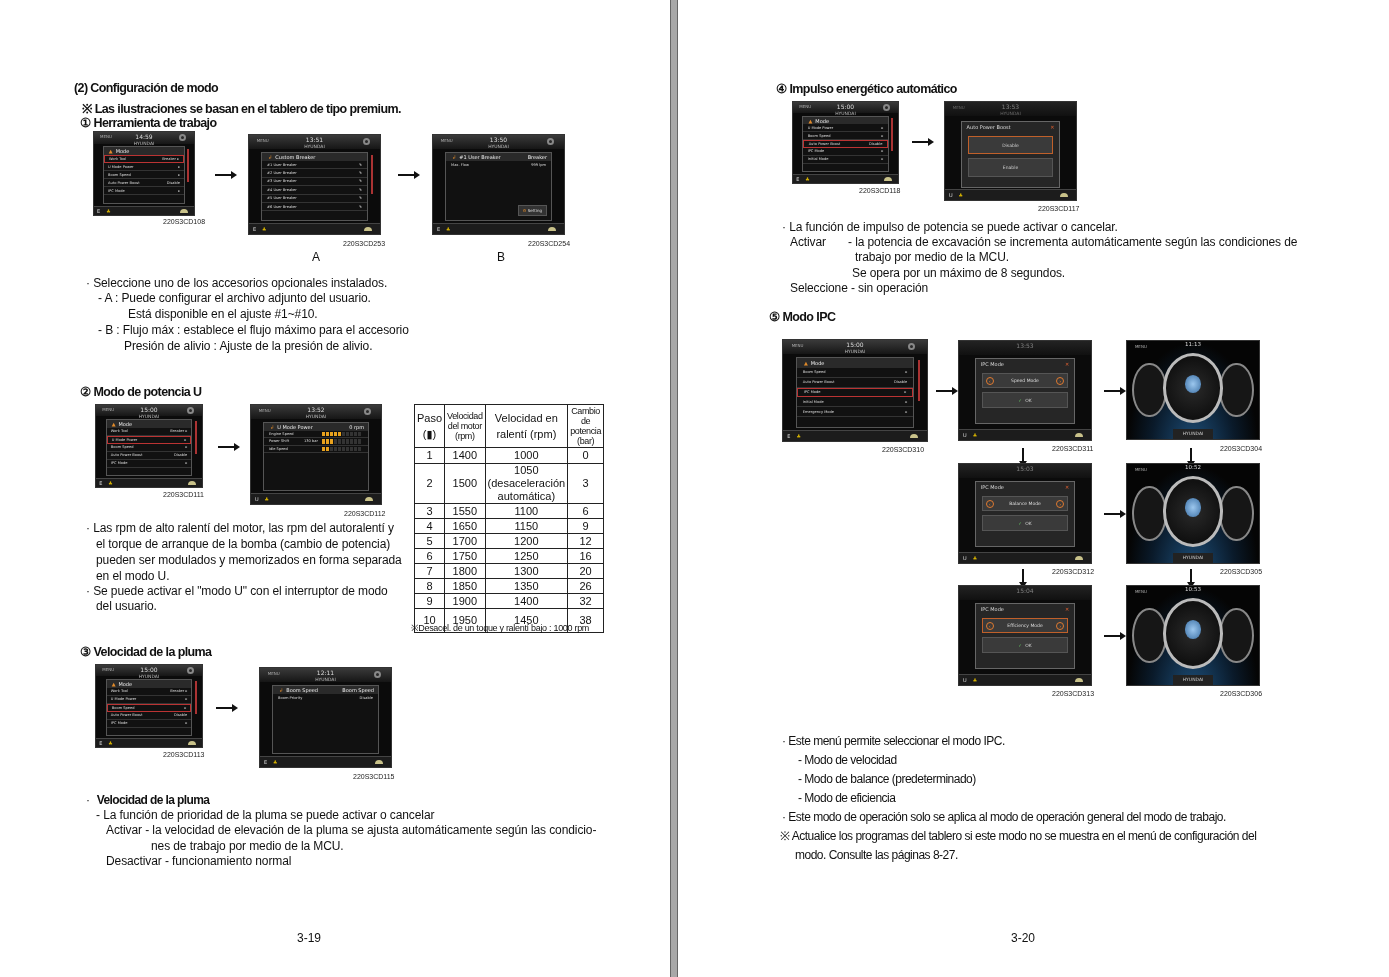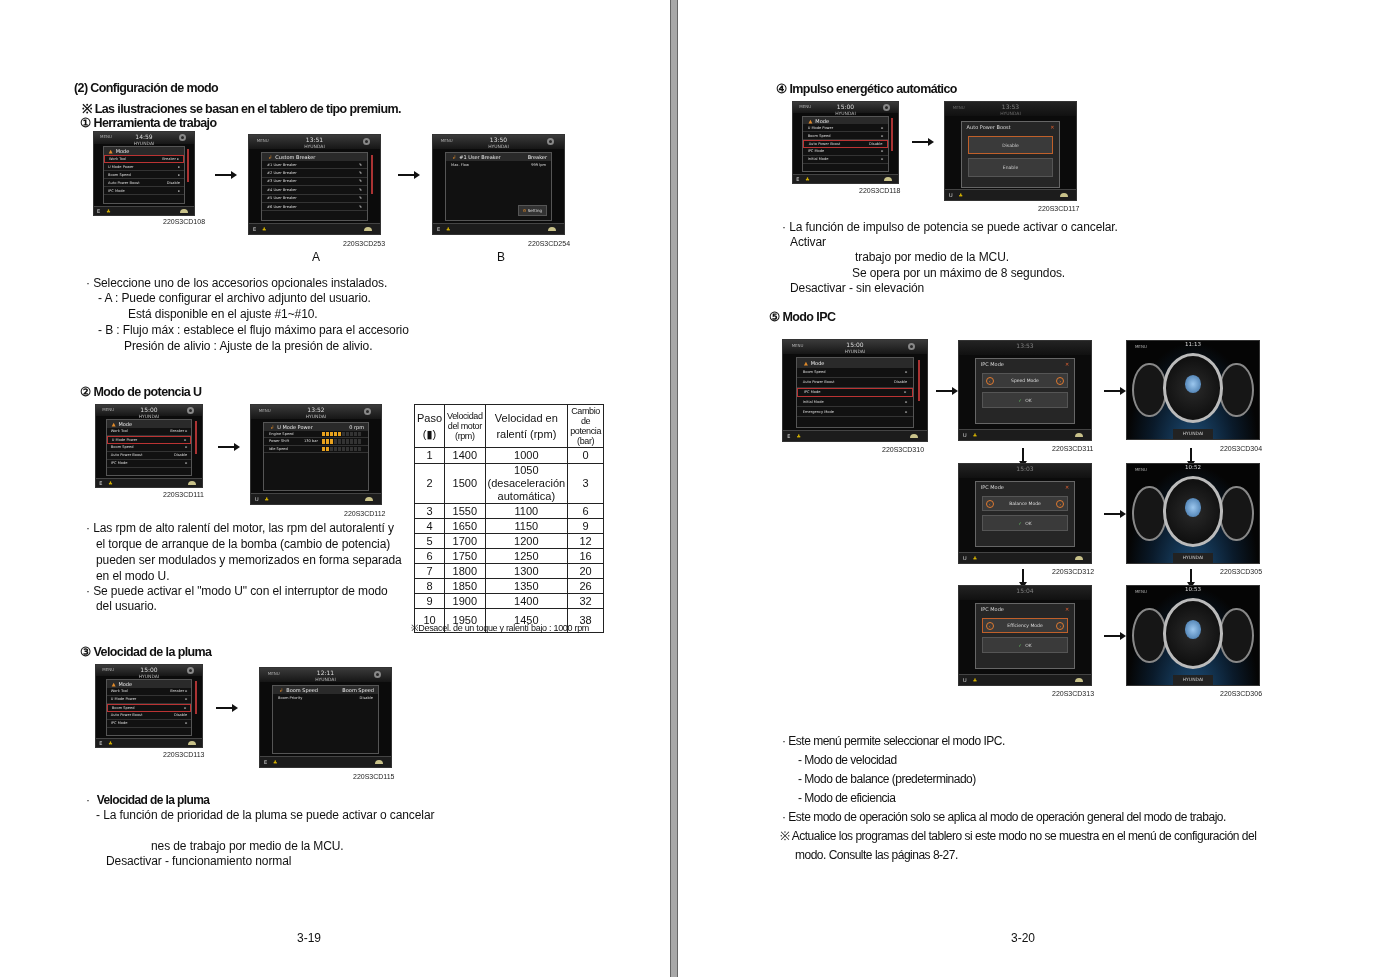--- a/index.html
+++ b/index.html
@@ -431,20 +431,21 @@
     <div class="bot">
         <span>E</span>
         <span class="leaf">♣</span>
         <span class="car"></span>
       </div>
   </div>
   <div class="abs cap" style="left:353px;top:773px">220S3CD115</div>
 
   <div class="abs" style="left:86px;top:793px;font-size:12px;white-space:nowrap">·&nbsp;&nbsp;<b style="letter-spacing:-0.6px">Velocidad de la pluma</b></div>
   <div class="abs t" style="left:96px;top:808px">- La función de prioridad de la pluma se puede activar o cancelar</div>
+  <div class="abs t" style="left:106px;top:823px">Activar - la velocidad de elevación de la pluma se ajusta automáticamente según las condicio-</div>
   <div class="abs t" style="left:151px;top:839px">nes de trabajo por medio de la MCU.</div>
   <div class="abs t" style="left:106px;top:854px">Desactivar - funcionamiento normal</div>
 
   <div class="pn" style="left:297px">3-19</div>
 </div>
 
 <div class="page" id="p2">
   <div class="abs h" style="left:98px;top:81px">④ Impulso energético automático</div>
 
   <div class="scr" style="left:114px;top:101px;width:107px;height:83px">
@@ -506,23 +507,24 @@
     <div class="bot">
         <span>U</span>
         <span class="leaf">♣</span>
         <span class="car"></span>
       </div>
   </div>
   <div class="abs cap" style="left:360px;top:205px">220S3CD117</div>
 
   <div class="abs t" style="left:104px;top:220px">·  La función de impulso de potencia se puede activar o cancelar.</div>
   <div class="abs t" style="left:112px;top:235px">Activar</div>
+  <div class="abs t" style="left:170px;top:235px">- la potencia de excavación se incrementa automáticamente según las condiciones de</div>
   <div class="abs t" style="left:177px;top:250px">trabajo por medio de la MCU.</div>
   <div class="abs t" style="left:174px;top:266px">Se opera por un máximo de 8 segundos.</div>
-  <div class="abs t" style="left:112px;top:281px">Desactivar - sin elevación</div>
+  <div class="abs t" style="left:112px;top:281px">Seleccione - sin operación</div>
 
   <div class="abs h" style="left:91px;top:309px">⑤ Modo IPC</div>
 
   <div class="scr" style="left:104px;top:339px;width:146px;height:103px">
     <div class="top"></div>
       <span class="menu">MENU</span>
     <div class="clock"><span>15:00</span><span class="brand">HYUNDAI</span></div>
     <div class="gear"></div>
     <div class="panel">
       <div class="ph">

